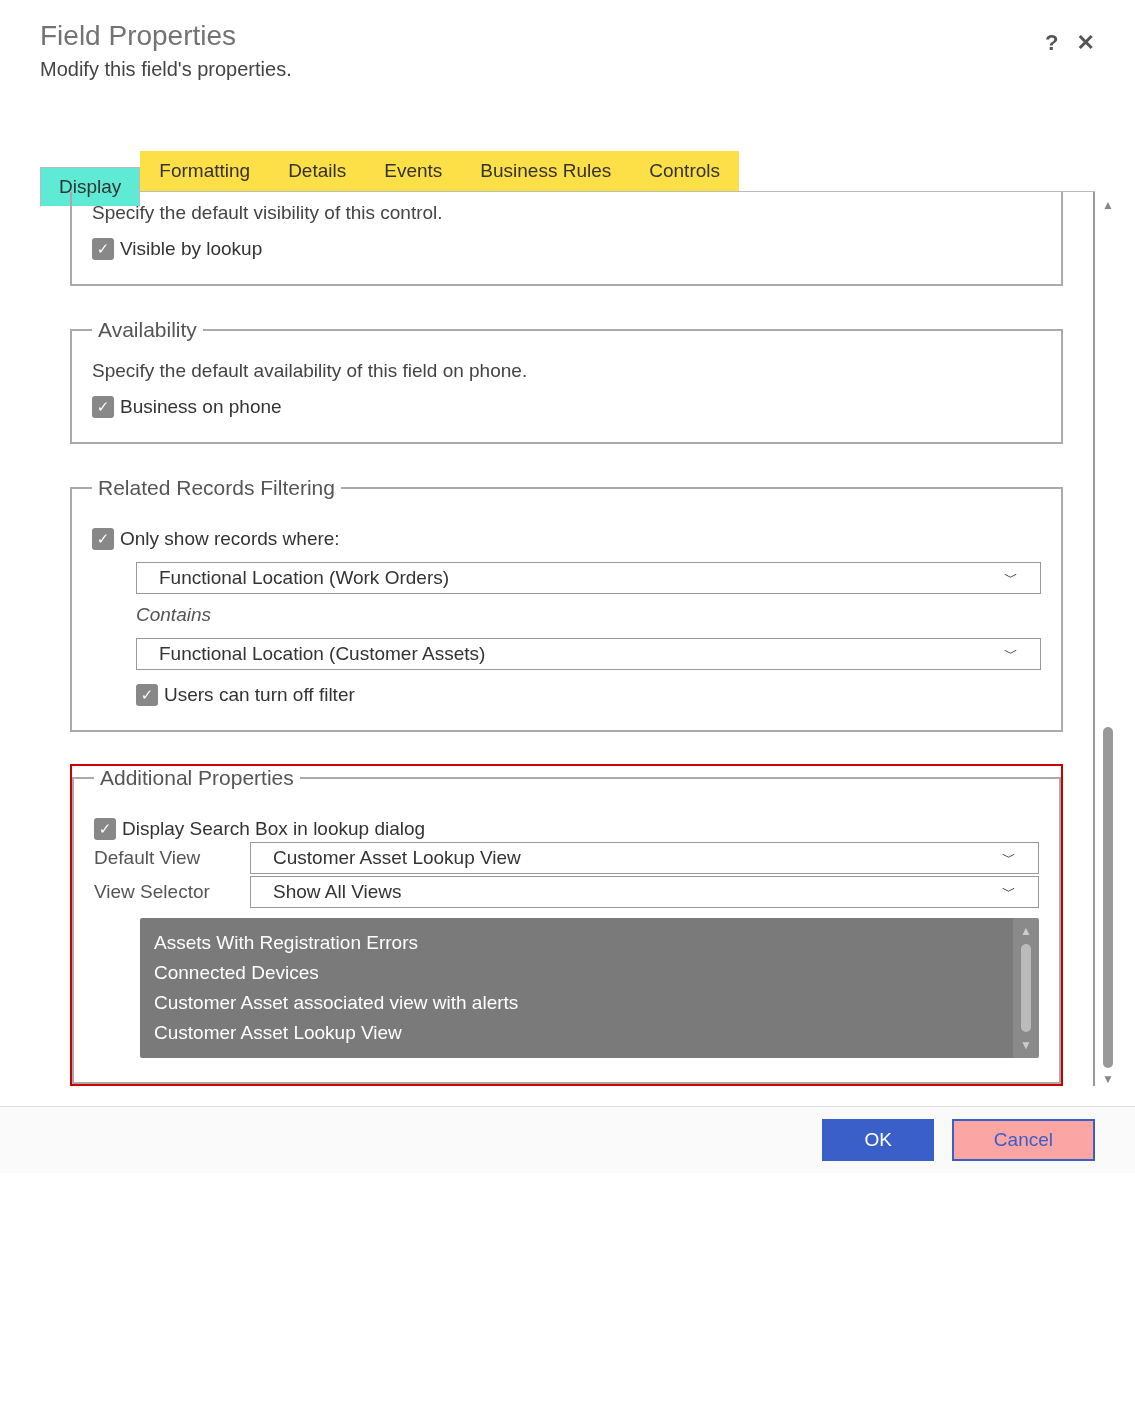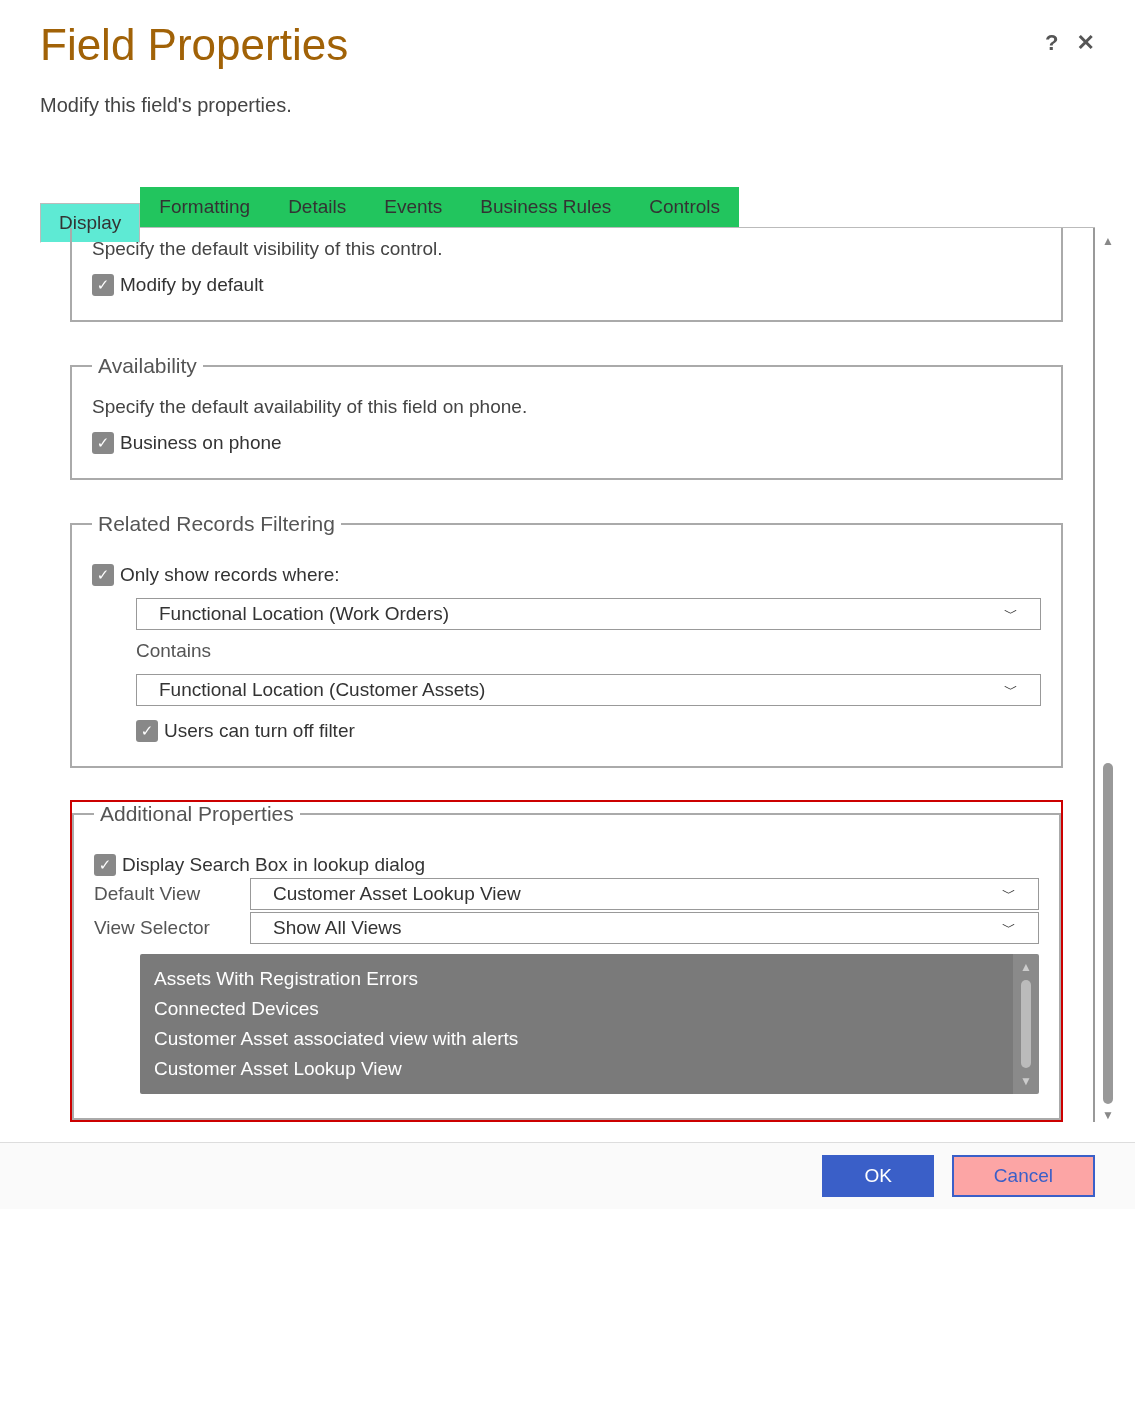--- a/index.html
+++ b/index.html
@@ -1,38 +1,38 @@
 <!DOCTYPE html>
 <html><head>
 <meta charset="utf-8">
 <style>
 * { box-sizing: border-box; margin: 0; padding: 0; }
 body { font-family: "Segoe UI", Arial, sans-serif; background: #fff; color: #333; width: 1135px; }
 .dialog { width: 1135px; background: #fff; }
 .header { padding: 20px 40px 10px 40px; position: relative; }
-.title { font-size: 44px; font-weight: 400; color: #a16207; margin-bottom: 24px; }
+.title { font-size: 28px; font-weight: 400; color: #737373; margin-bottom: 6px; }
 .subtitle { font-size: 20px; color: #444; }
 .header-icons { position: absolute; top: 30px; right: 40px; display: flex; gap: 18px; }
 .icon-btn { font-size: 22px; color: #555; cursor: pointer; font-weight: bold; user-select: none; }
 .content-area { padding: 60px 40px 0 40px; }
 .tabs-row { display: flex; border-bottom: 1px solid #bbb; }
-.tab { padding: 8px 18px; font-size: 19px; color: #333; cursor: pointer; border: 1px solid transparent; border-bottom: none; background: #22c55e; }
+.tab { padding: 8px 18px; font-size: 19px; color: #333; cursor: pointer; border: 1px solid transparent; border-bottom: none; background: #fde047; }
 .tab.active { background: #5eead4; border: 1px solid #bbb; border-bottom: 1px solid #fff; position: relative; top: 16px; }
 .main-panel { position: relative; border-right: 2px solid #999; }
 .scroll-area { padding: 0 30px 0 30px; }
 fieldset { border: 2px solid #aaa; padding: 18px 20px 24px 20px; margin-top: 32px; }
 fieldset.first { border-top: none; margin-top: 0; padding-top: 10px; }
 .section-instruction { font-size: 19px; color: #444; margin-bottom: 14px; }
 legend { font-size: 21px; color: #555; padding: 0 6px; }
 .checkbox-row { display: flex; align-items: center; margin-top: 6px; font-size: 19px; color: #333; }
 .chk { width: 22px; height: 22px; background: #888; border-radius: 3px; display: inline-flex; align-items: center; justify-content: center; margin-right: 6px; color: #fff; font-size: 15px; }
 .selectbox { display: flex; align-items: center; justify-content: space-between; border: 1px solid #999; padding: 4px 22px; font-size: 19px; color: #333; background: #fff; }
 .chev { font-size: 14px; color: #333; }
 .indent { margin-left: 44px; margin-top: 12px; }
-.contains-label { margin-left: 44px; margin-top: 10px; font-size: 19px; color: #555; }
+.contains-label { margin-left: 44px; margin-top: 10px; font-size: 19px; color: #555; font-style: italic; }
 .prop-row { display: flex; align-items: center; margin-top: 2px; }
 .prop-label { width: 156px; font-size: 19px; color: #555; }
 .prop-select { flex: 1; }
 .listbox { display: flex; margin: 10px 0 0 46px; border-radius: 2px; overflow: hidden; justify-content: center; }
 .listbox-items { flex: 1; background: #7a7a7a; color: #fff; padding: 10px 14px; }
 .listbox-items div { padding: 4px 0; font-size: 19px; }
 .listbox-scroll { width: 26px; background: #8a8a8a; display: flex; flex-direction: column; align-items: center; justify-content: space-between; padding: 6px 0; }
 .listbox-scroll .tri { font-size: 12px; color: #ccc; }
 .listbox-scroll .thumb { width: 10px; flex: 1; background: #bbb; border-radius: 5px; margin: 6px 0; }
 .highlight-box { border: 2px solid #cc0000; margin-top: 32px; }
@@ -70,21 +70,21 @@
       <div class="tab">Controls</div>
     </div>
 
     <div class="main-panel">
       <div class="scroll-area">
 
         <fieldset class="first">
           <div class="section-instruction">Specify the default visibility of this control.</div>
           <div class="checkbox-row">
             <span class="chk">✓</span>
-            <span>Modify by default</span>
+            <span>Visible by lookup</span>
           </div>
         </fieldset>
 
         <fieldset>
           <legend>Availability</legend>
           <div class="section-instruction">Specify the default availability of this field on phone.</div>
           <div class="checkbox-row">
             <span class="chk">✓</span>
             <span>Business on phone</span>
           </div>

